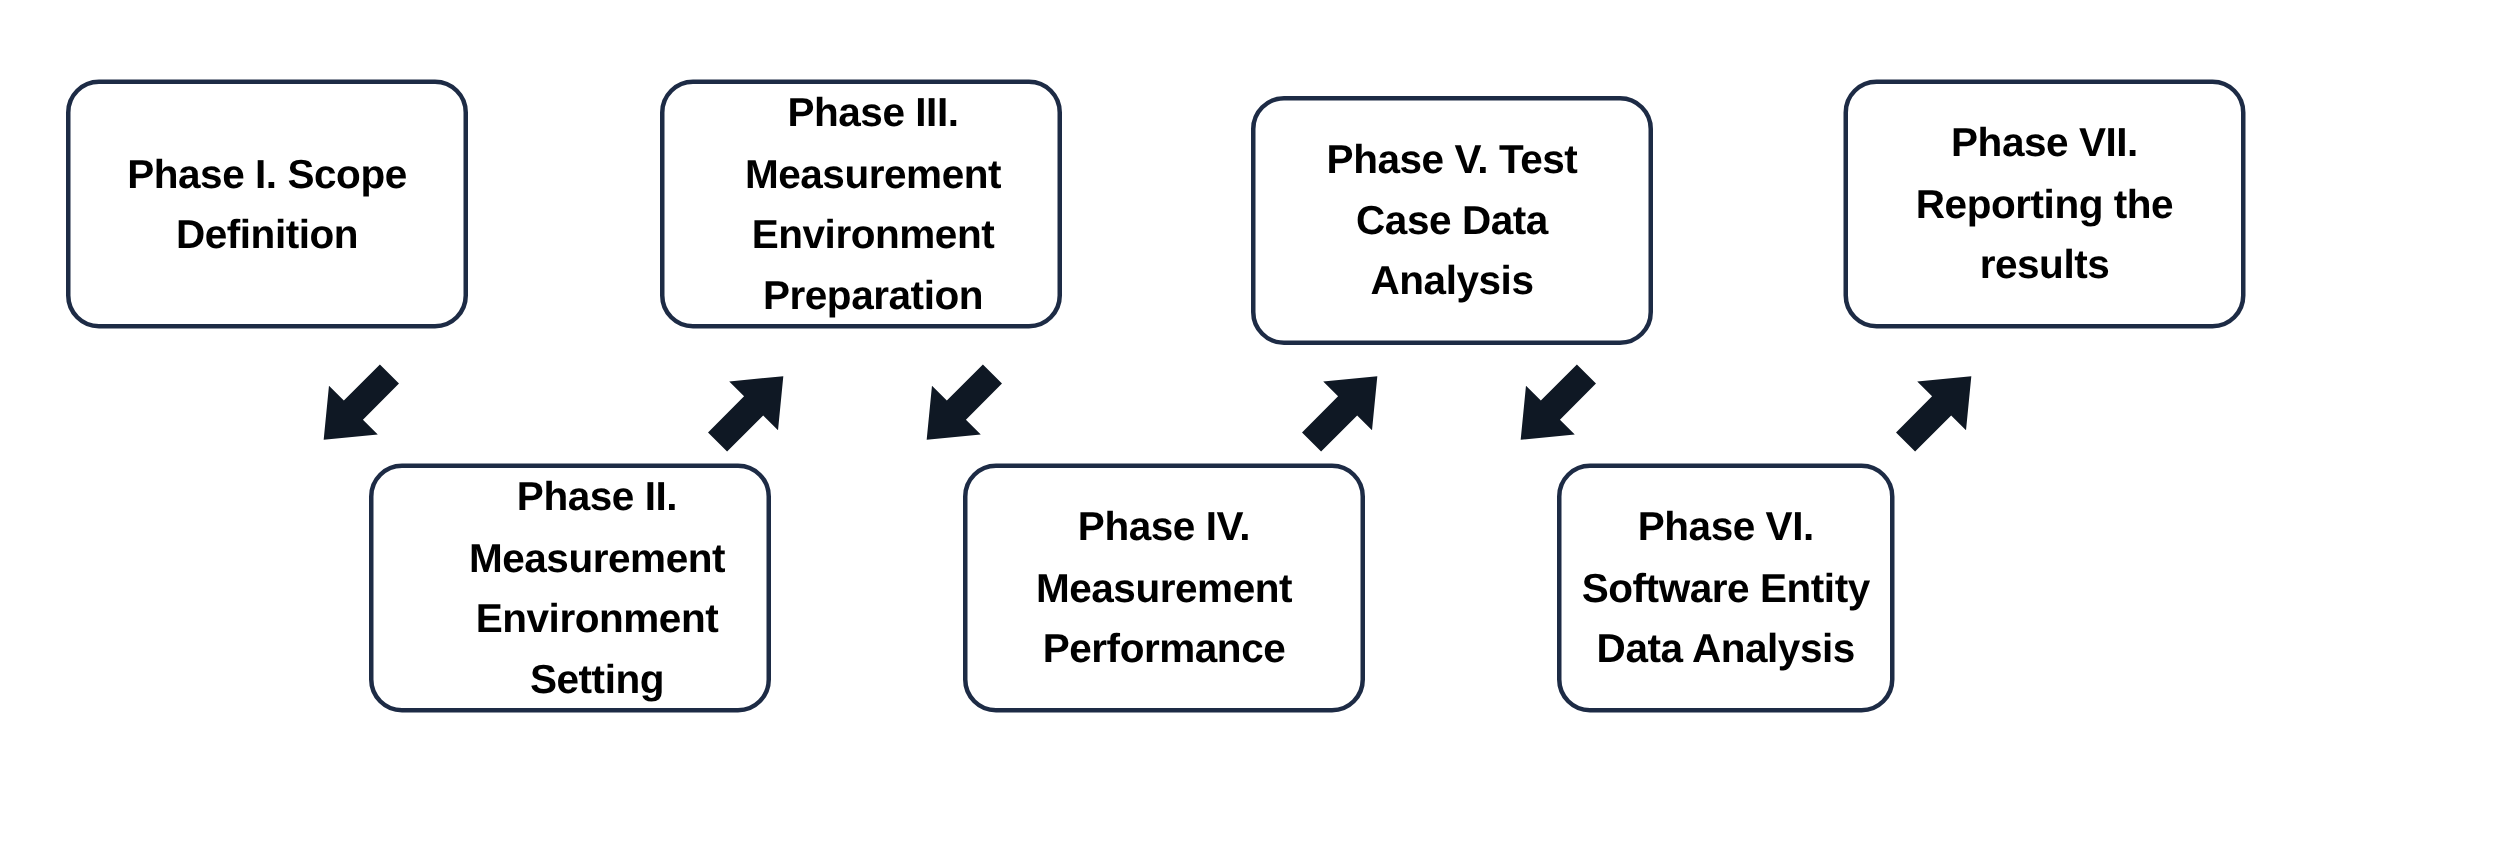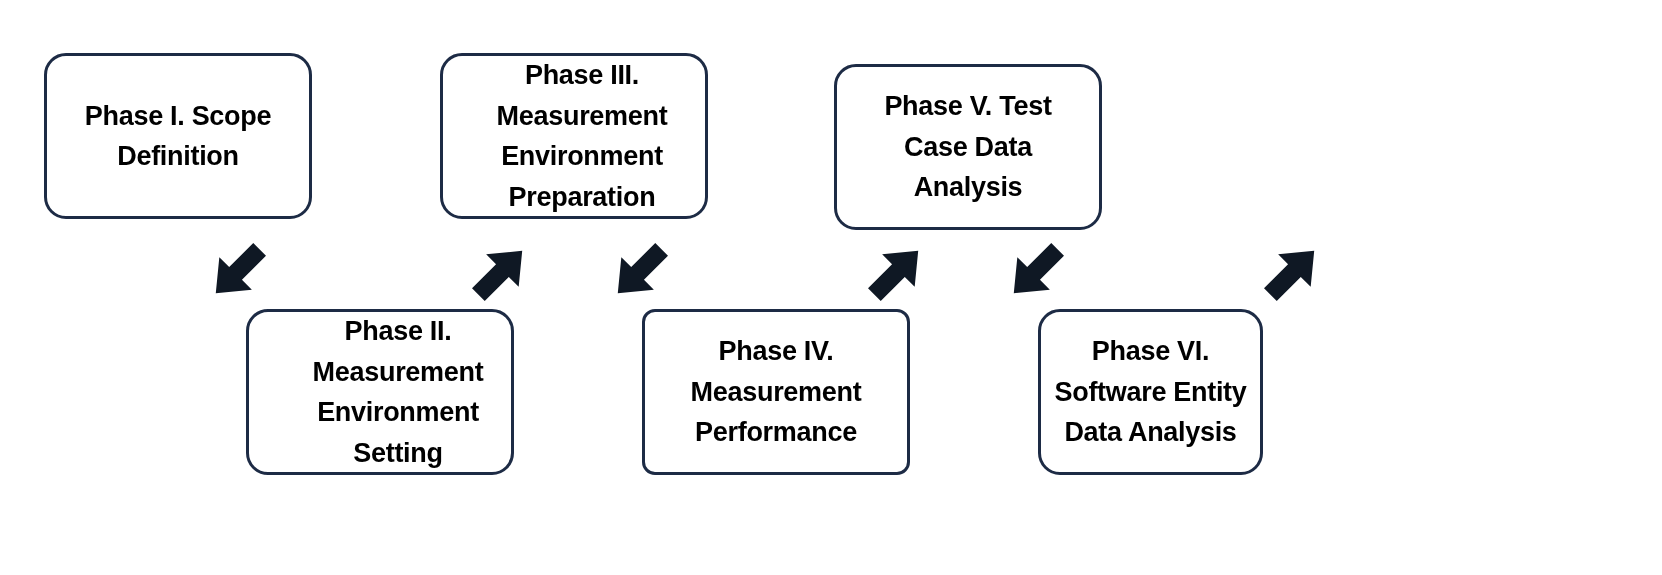--- a/index.html
+++ b/index.html
@@ -63,29 +63,34 @@
 Environment
 Preparation</span>
   </div>
 
   <div class="phase-box" style="left:834px; top:53px; width:268px; height:166px;margin-top:11px;">
     <span class="phase-label">Phase V. Test
 Case Data
 Analysis</span>
   </div>
 
+  <div class="phase-box" style="left:1229px; top:53px; width:268px; height:166px;">
+    <span class="phase-label">Phase VII.
+Reporting the
+results</span>
+  </div>
 
   <div class="phase-box" style="left:246px; top:309px; width:268px; height:166px;padding-left:36px;">
     <span class="phase-label">Phase II.
 Measurement
 Environment
 Setting</span>
   </div>
 
-  <div class="phase-box" style="left:642px; top:309px; width:268px; height:166px;border-radius:13px;">
+  <div class="phase-box" style="left:642px; top:309px; width:268px; height:166px;">
     <span class="phase-label">Phase IV.
 Measurement
 Performance</span>
   </div>
 
   <div class="phase-box" style="left:1038px; top:309px; width:225px; height:166px;">
     <span class="phase-label">Phase VI.
 Software Entity
 Data Analysis</span>
   </div>

